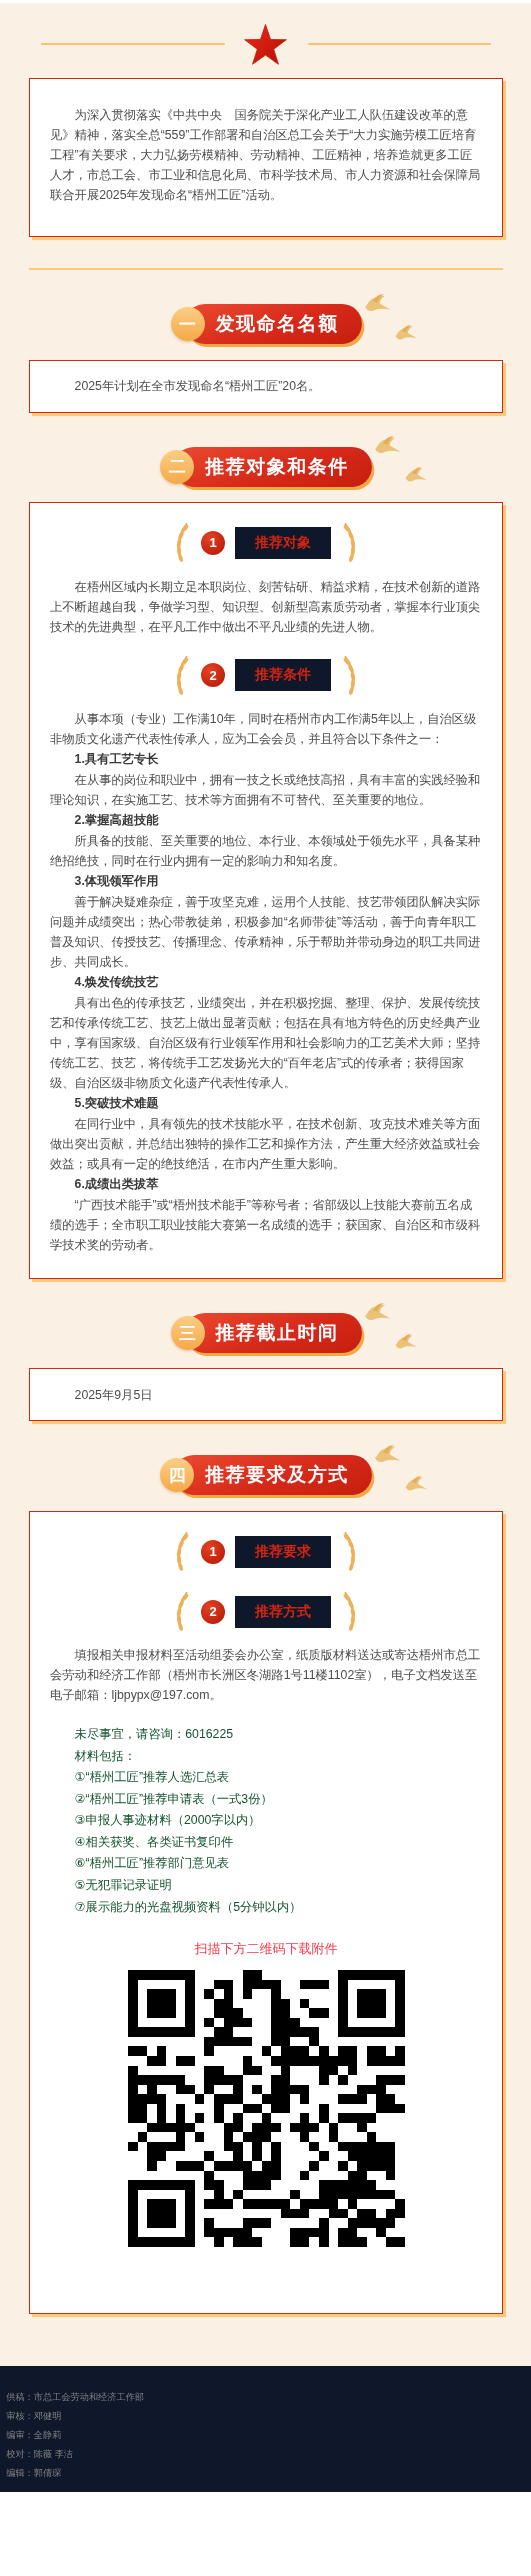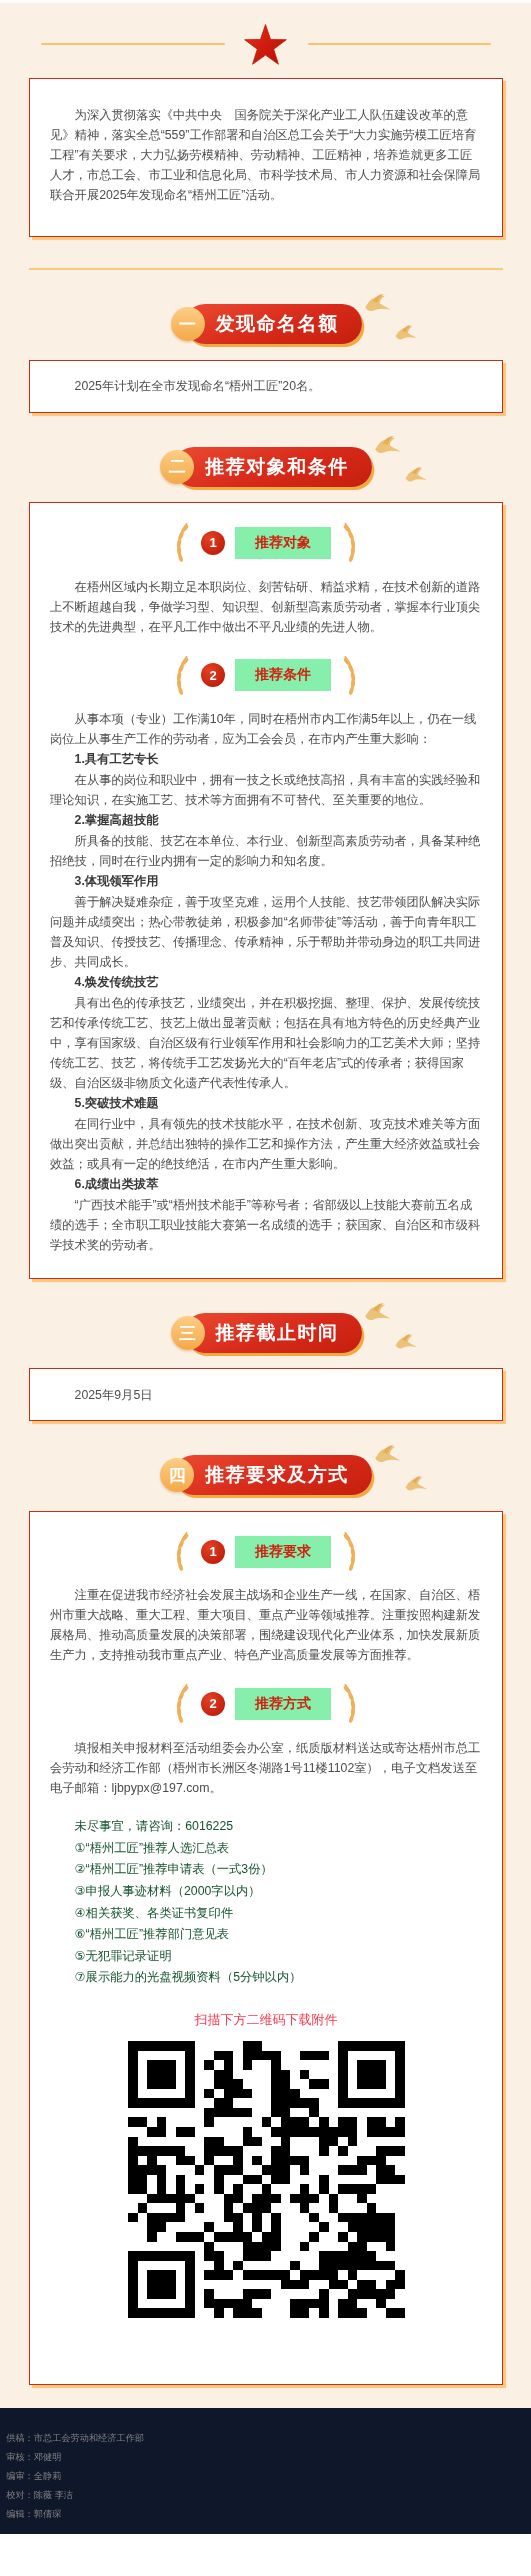--- a/index.html
+++ b/index.html
@@ -5,21 +5,21 @@
   html,body{margin:0;padding:0;}
   body{
     width:532px;
     background:#ffffff;
     font-family:"Liberation Sans","DejaVu Sans",sans-serif;
     -webkit-font-smoothing:antialiased;
   }
   .panel{
     background:#faf0e3;
     margin-top:3.1px;
-    padding-bottom:23px;
+    padding-bottom:52px;
   }
   
   .top-decor{position:relative;height:75px;}
   .gold-line{position:absolute;top:40px;height:2.3px;background:#f9c271;border-radius:1.5px;}
   .gold-line.left{left:41px;width:184px;}
   .gold-line.right{left:308px;width:183px;}
   .star-wrap{position:absolute;left:242px;top:20px;width:47px;height:47px;}
   
   .box{
     margin:0 29px;
@@ -62,21 +62,21 @@
   .big-box{margin-top:15.4px;padding:1.5px 20px 23px;}
   .big-box.last{padding-bottom:66px;}
   
   .sub-badge{display:flex;align-items:center;justify-content:center;gap:10px;margin:17px 0 12.3px;}
   .sub-num{
     width:24px;height:24px;border-radius:50%;
     background:radial-gradient(circle at 35% 30%,#e24123,#b51506);
     color:#fff;font-weight:bold;font-size:13px;
     display:flex;align-items:center;justify-content:center;
   }
-  .sub-label{background:#86efac;color:#cf2412;font-size:14px;font-weight:bold;padding:7px 20px;}
+  .sub-label{background:#0f172a;color:#cf2412;font-size:14px;font-weight:bold;padding:7px 20px;}
   .laurel{flex:0 0 auto;}
   .laurel.right{transform:scaleX(-1);}
   
   .item-h{font-weight:bold;color:#3a3a3a;text-indent:2em;font-size:12.3px;line-height:21px;margin:0;}
   .mat-line{text-indent:2em;font-size:12.3px;line-height:21.6px;color:#14532d;}
   .gap{height:18.5px;}
   
   .qr-tip{color:#f43b4e;text-align:center;font-size:13px;margin:21.6px 0 7.7px;}
   .qr-wrap{display:flex;justify-content:center;margin-top:12.3px;}
   
@@ -169,27 +169,27 @@
     <div class="sub-badge">
       <svg class="laurel" width="20" height="43" viewBox="0 0 26 56">
           <use href="#laurel-shape"></use>
         </svg>
       <div class="sub-num">2</div>
       <div class="sub-label">推荐条件</div>
       <svg class="laurel right" width="20" height="43" viewBox="0 0 26 56">
           <use href="#laurel-shape"></use>
         </svg>
     </div>
-    <p class="para">从事本项（专业）工作满10年，同时在梧州市内工作满5年以上，仍在一线岗位上从事生产工作的劳动者，应为工会会员，在市内产生重大影响：</p>
+    <p class="para">从事本项（专业）工作满10年，同时在梧州市内工作满5年以上，自治区级非物质文化遗产代表性传承人，应为工会会员，并且符合以下条件之一：</p>
 
     <p class="item-h">1.具有工艺专长</p>
     <p class="para">在从事的岗位和职业中，拥有一技之长或绝技高招，具有丰富的实践经验和理论知识，在实施工艺、技术等方面拥有不可替代、至关重要的地位。</p>
 
     <p class="item-h">2.掌握高超技能</p>
-    <p class="para">所具备的技能、技艺在本单位、本行业、创新型高素质劳动者，具备某种绝招绝技，同时在行业内拥有一定的影响力和知名度。</p>
+    <p class="para">所具备的技能、至关重要的地位、本行业、本领域处于领先水平，具备某种绝招绝技，同时在行业内拥有一定的影响力和知名度。</p>
 
     <p class="item-h">3.体现领军作用</p>
     <p class="para">善于解决疑难杂症，善于攻坚克难，运用个人技能、技艺带领团队解决实际问题并成绩突出；热心带教徒弟，积极参加“名师带徒”等活动，善于向青年职工普及知识、传授技艺、传播理念、传承精神，乐于帮助并带动身边的职工共同进步、共同成长。</p>
 
     <p class="item-h">4.焕发传统技艺</p>
     <p class="para">具有出色的传承技艺，业绩突出，并在积极挖掘、整理、保护、发展传统技艺和传承传统工艺、技艺上做出显著贡献；包括在具有地方特色的历史经典产业中，享有国家级、自治区级有行业领军作用和社会影响力的工艺美术大师；坚持传统工艺、技艺，将传统手工艺发扬光大的“百年老店”式的传承者；获得国家级、自治区级非物质文化遗产代表性传承人。</p>
 
     <p class="item-h">5.突破技术难题</p>
     <p class="para">在同行业中，具有领先的技术技能水平，在技术创新、攻克技术难关等方面做出突出贡献，并总结出独特的操作工艺和操作方法，产生重大经济效益或社会效益；或具有一定的绝技绝活，在市内产生重大影响。</p>
 
@@ -227,37 +227,37 @@
     <div class="sub-badge">
       <svg class="laurel" width="20" height="43" viewBox="0 0 26 56">
           <use href="#laurel-shape"></use>
         </svg>
       <div class="sub-num">1</div>
       <div class="sub-label">推荐要求</div>
       <svg class="laurel right" width="20" height="43" viewBox="0 0 26 56">
           <use href="#laurel-shape"></use>
         </svg>
     </div>
-    <p class="para">注重在促进我市经济社会发展主战场和企业生产一线，在国家、自治区、梧州市重大战略、重大工程、重大项目、重点产业等领域推荐。注重按照构建新发展格局、推动高质量发展的决策部署，围绕建设现代化产业体系，加快发展新质生产力，支持推动我市重点产业、特色产业高质量发展等方面推荐。</p>
 
     <div class="sub-badge">
       <svg class="laurel" width="20" height="43" viewBox="0 0 26 56">
           <use href="#laurel-shape"></use>
         </svg>
       <div class="sub-num">2</div>
       <div class="sub-label">推荐方式</div>
       <svg class="laurel right" width="20" height="43" viewBox="0 0 26 56">
           <use href="#laurel-shape"></use>
         </svg>
     </div>
     <p class="para">填报相关申报材料至活动组委会办公室，纸质版材料送达或寄达梧州市总工会劳动和经济工作部（梧州市长洲区冬湖路1号11楼1102室），电子文档发送至电子邮箱：ljbpypx@197.com。</p>
 
     <div class="gap"></div>
 
     <div class="mat-line">未尽事宜，请咨询：6016225</div>
+    <div class="mat-line">材料包括：</div>
     <div class="mat-line">①“梧州工匠”推荐人选汇总表</div>
     <div class="mat-line">②“梧州工匠”推荐申请表（一式3份）</div>
     <div class="mat-line">③申报人事迹材料（2000字以内）</div>
     <div class="mat-line">④相关获奖、各类证书复印件</div>
     <div class="mat-line">⑥“梧州工匠”推荐部门意见表</div>
     <div class="mat-line">⑤无犯罪记录证明</div>
     <div class="mat-line">⑦展示能力的光盘视频资料（5分钟以内）</div>
 
     <div class="qr-tip">扫描下方二维码下载附件</div>
 

